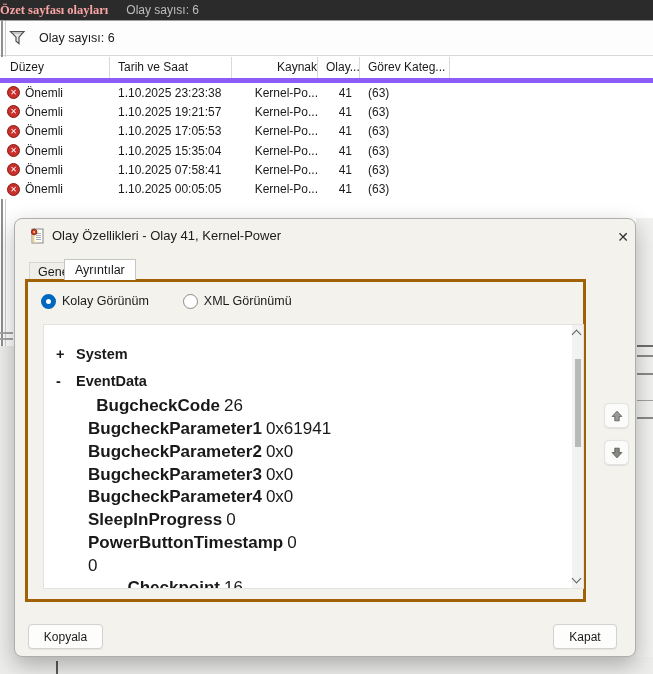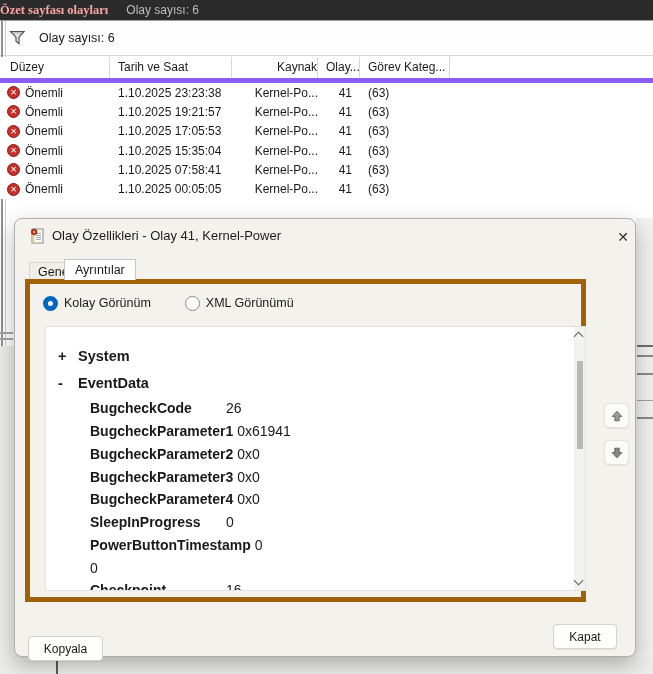--- a/index.html
+++ b/index.html
@@ -54,56 +54,56 @@
   .dlg-title{left:37px;top:9px;font-size:13px;color:#1b1b1b;}
   .dlg-close{left:597px;top:7px;width:22px;height:22px;display:flex;align-items:center;justify-content:center;
              font-size:14px;color:#333;cursor:default;}
 
   .tab{box-sizing:border-box;font-size:12.5px;color:#1a1a1a;display:flex;align-items:center;}
   .tab-inactive{left:14px;top:43px;height:18px;padding:0 8px;background:#efeee9;
                 border:1px solid #d6d6d2;border-bottom:none;}
   .tab-active{left:49px;top:40px;height:21px;padding:0 10px;background:#ffffff;
               border:1px solid #c6c6c3;border-bottom:none;z-index:3;border-radius:1px 1px 0 0;}
 
-  .tabpage{left:10px;top:60px;width:561px;height:323px;border:5px solid #a16207;
+  .tabpage{left:10px;top:60px;width:561px;height:323px;border:3px solid #a16207;
            background:#f3f2ed;box-sizing:border-box;z-index:2;}
 
   .radio-row{left:13px;top:10px;display:flex;align-items:center;height:18px;}
   .radio{box-sizing:border-box;width:15px;height:15px;border-radius:50%;background:#ffffff;flex:0 0 auto;}
   .radio-on{border:5px solid #0067c0;}
   .radio-off{border:1px solid #8a8a8a;}
   .radio-label{font-size:12.5px;color:#1a1a1a;margin-left:6px;}
   .radio-gap{margin-left:34px;}
 
   .whitebox{left:15px;top:42px;width:541px;height:265px;background:#ffffff;
             border:1px solid #e2e2e0;box-sizing:border-box;overflow:hidden;}
   .node{position:absolute;left:0;height:22px;display:flex;align-items:center;
         font-size:14.5px;font-weight:bold;color:#191919;}
   .node-exp{width:20px;text-align:left;padding-left:12px;}
   .props{position:absolute;left:0;top:70px;width:520px;}
-  .prop{height:22.75px;display:flex;align-items:center;padding-left:44px;font-size:14px;color:#191919;}
+  .prop{height:22.75px;display:flex;align-items:center;padding-left:44px;font-size:17px;color:#191919;text-align:right;}
   .pname{font-weight:bold;display:inline-block;min-width:132px;margin-right:4px;white-space:nowrap;}
   .pval{white-space:nowrap;}
 
   .sb-track{position:absolute;right:0;top:0;width:11px;height:100%;background:#f2f2f1;}
   .sb-thumb{position:absolute;right:2px;top:34px;width:6px;height:88px;background:#b9b9b8;}
   .sb-chev{position:absolute;right:3px;width:6px;height:6px;border-style:solid;border-color:#5f5f5f;border-width:0;}
   .sb-up{top:6px;border-top-width:1.5px;border-right-width:1.5px;transform:rotate(-45deg);}
   .sb-down{bottom:6px;border-bottom-width:1.5px;border-right-width:1.5px;transform:rotate(45deg);}
 
   .navbtn{width:25px;height:25px;background:#fbfbfa;border:1px solid #e3e3e1;border-radius:5px;
           display:flex;align-items:center;justify-content:center;box-sizing:border-box;
           box-shadow:0 0.5px 1px rgba(0,0,0,.08);}
   .nav-up{left:589px;top:184px;}
   .nav-down{left:589px;top:221px;}
 
   .btn{height:25px;background:#fdfdfc;border:1px solid #d2d2d0;border-radius:4px;
        font-size:12px;color:#1a1a1a;display:flex;align-items:center;justify-content:center;
        box-sizing:border-box;box-shadow:0 0.5px 1px rgba(0,0,0,.06);}
-  .btn-copy{left:13px;top:405px;width:75px;margin-top:12px;}
+  .btn-copy{left:13px;top:405px;width:75px;}
   .btn-close{left:538px;top:405px;width:64px;}
 </style>
 </head>
 <body>
 
 <div class="screen">
 
   <div class="abs topbar">
     <span class="topbar-title">Özet sayfası olayları</span>
     <span class="topbar-count">Olay sayısı: 6</span>

